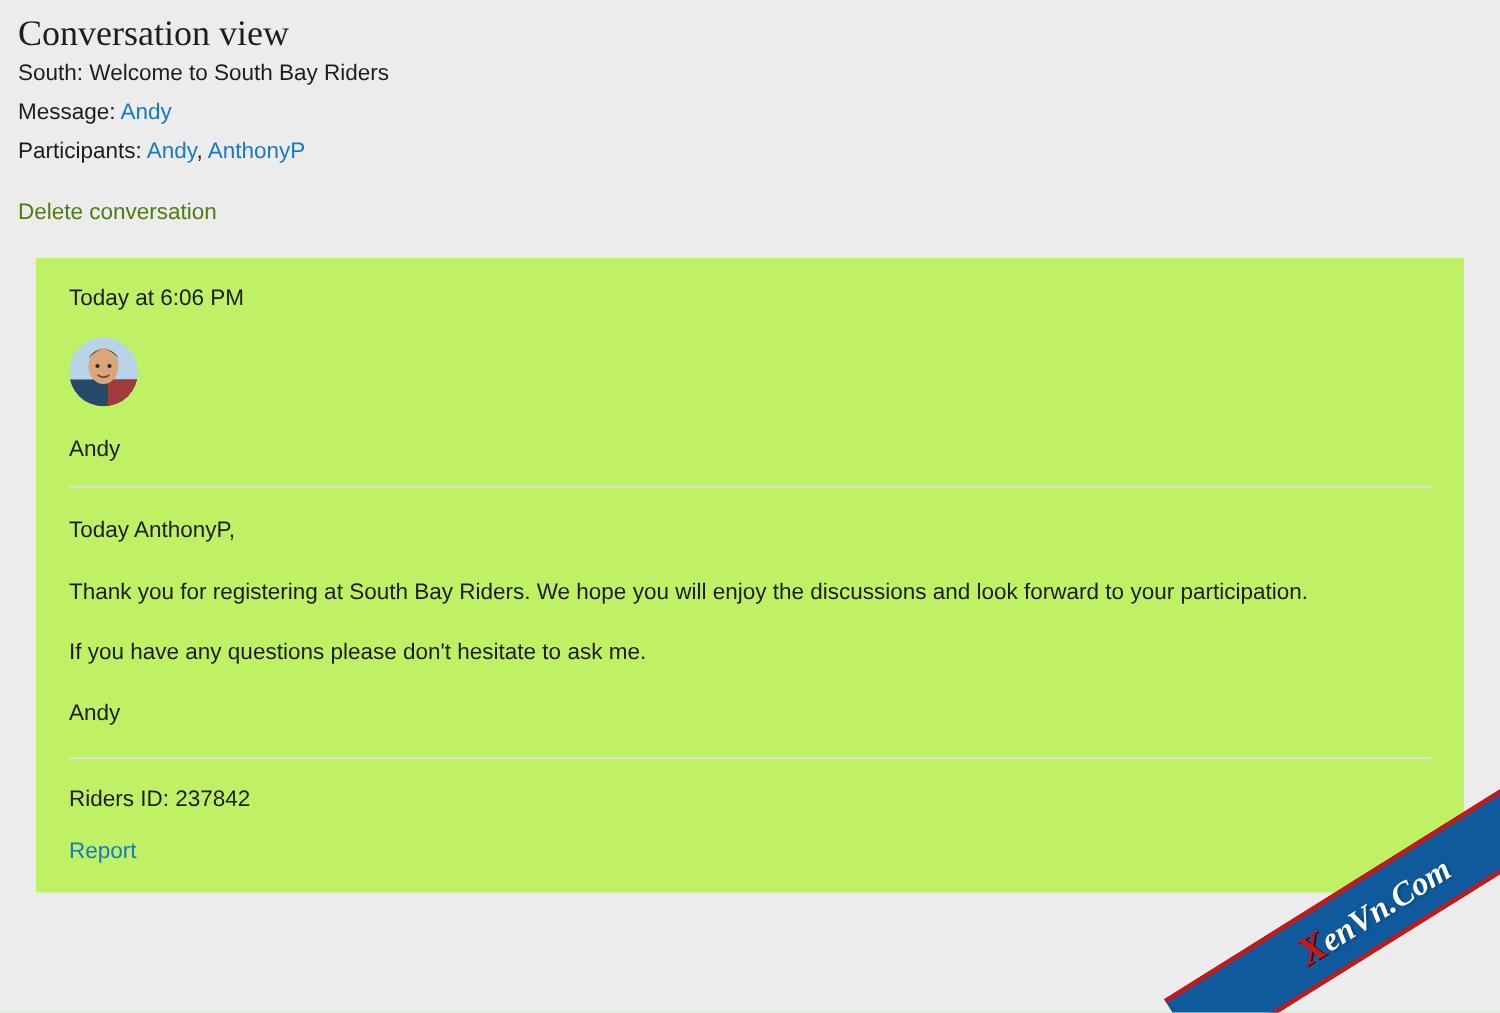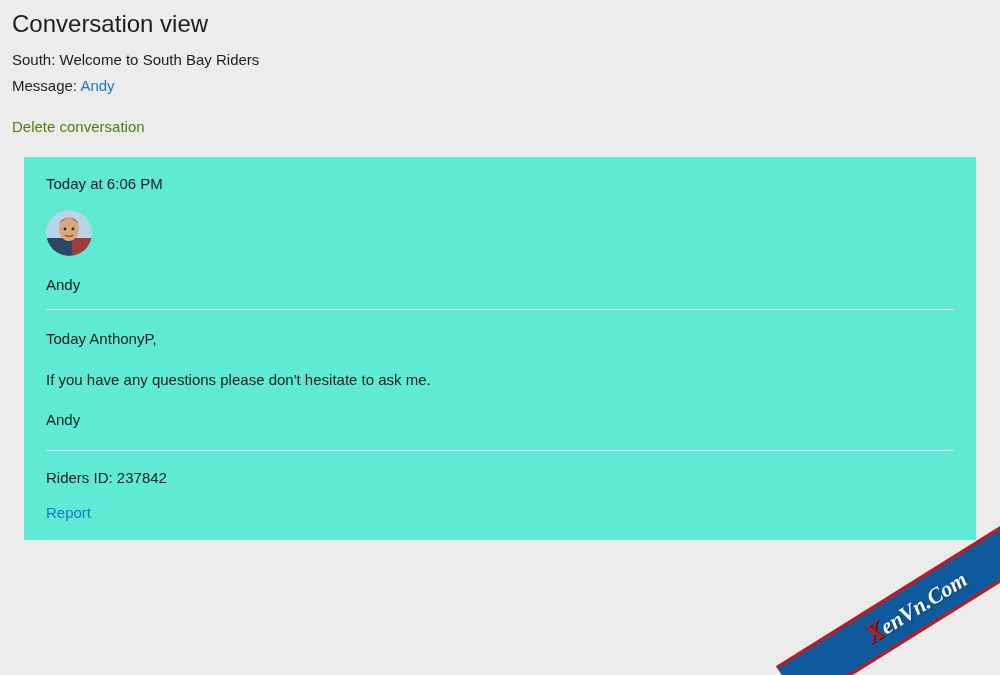--- a/index.html
+++ b/index.html
@@ -12,42 +12,43 @@
     overflow: hidden;
     position: relative;
   }
   .page {
     padding: 10px 12px 0 12px;
   }
   h1.page-title {
     font-size: 24px;
     font-weight: 400;
     color: #1d1d1d;
-    margin-bottom: 10px;
+    margin-bottom: 0;
+    font-family: Liberation Serif, serif;
   }
   .meta {
     font-size: 15px;
     line-height: 1.6;
     margin-bottom: 20px;
   }
   .meta .row { margin-bottom: 2px; }
   a.link {
     color: #167ac6;
     text-decoration: none;
     cursor: pointer;
   }
   .delete-link {
     display: inline-block;
     font-size: 15px;
     color: #4d7c0f;
     margin-bottom: 22px;
     cursor: pointer;
   }
   .message-card {
-    background: #5eead4;
+    background: #bef264;
     margin: 0 12px 6px 12px;
     padding: 18px 22px 18px 22px;
   }
   .timestamp {
     font-size: 15px;
     margin-bottom: 18px;
     color: #1d1d1d;
   }
   .avatar {
     width: 46px;
@@ -121,20 +122,24 @@
 
   <div class="meta">
     <div class="row">
       <span>South:</span>
       <span>Welcome to South Bay Riders</span>
     </div>
     <div class="row">
       <span>Message:</span>
       <a class="link">Andy</a>
     </div>
+    <div class="row">
+      <span>Participants:</span>
+      <a class="link">Andy</a><span>, </span><a class="link">AnthonyP</a>
+    </div>
   </div>
 
   <a class="delete-link">Delete conversation</a>
 
   <div class="message-card">
     <div class="timestamp">Today at 6:06 PM</div>
 
     <span class="avatar">
       <svg viewBox="0 0 46 46" width="46" height="46">
         <defs>
@@ -154,20 +159,21 @@
         </g>
       </svg>
     </span>
 
     <div class="author">Andy</div>
 
     <hr class="sep">
 
     <div class="body">
       <p>Today AnthonyP,</p>
+      <p>Thank you for registering at South Bay Riders. We hope you will enjoy the discussions and look forward to your participation.</p>
       <p>If you have any questions please don't hesitate to ask me.</p>
       <p>Andy</p>
     </div>
 
     <hr class="sep">
 
     <div class="msg-id">
       <span>Riders ID:</span>
       <span>237842</span>
     </div>

